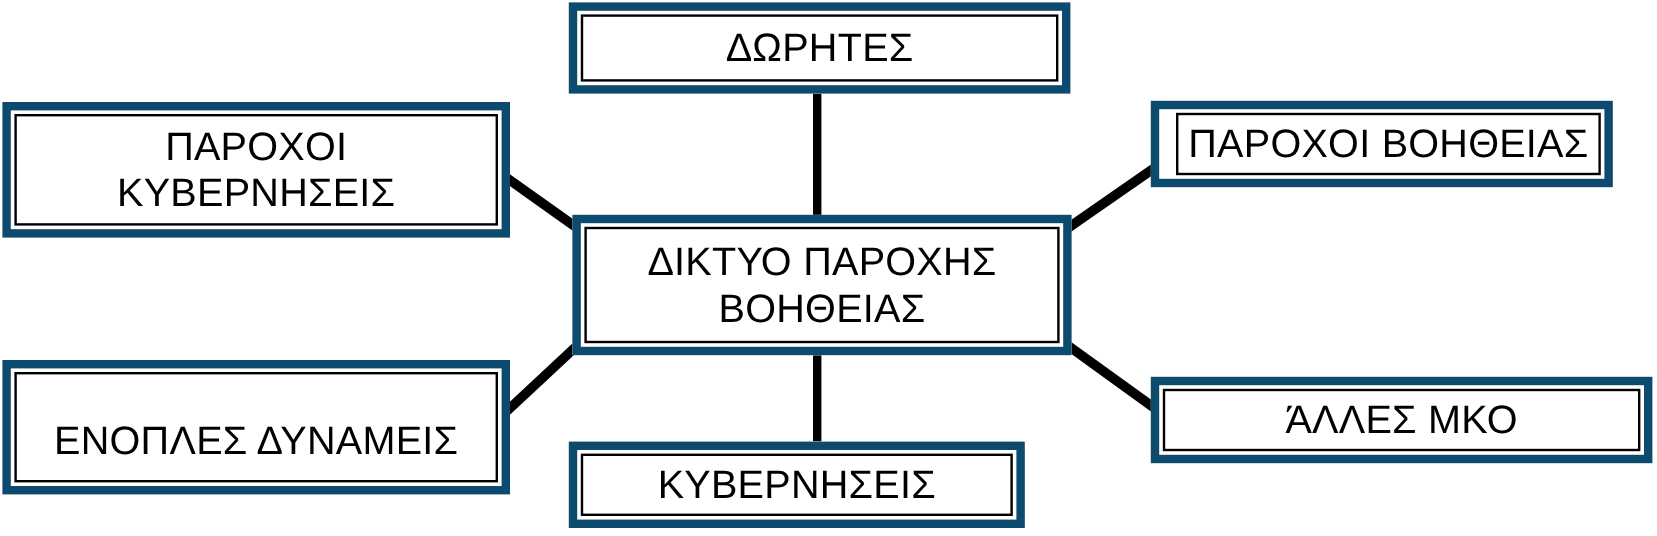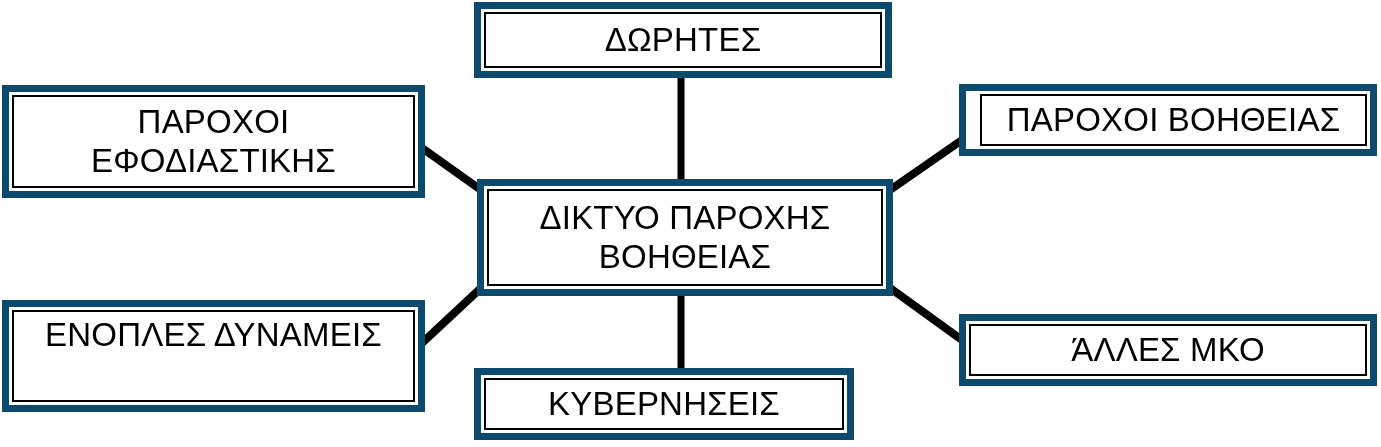--- a/index.html
+++ b/index.html
@@ -54,20 +54,21 @@
     color: #000000;
     font-size: 33px;
     line-height: 1.18;
     letter-spacing: 0.2px;
     white-space: pre-line;
     padding: 0 6px;
     box-sizing: border-box;
   }
   .top-align .node-label {
     padding-top: 4px;
+    margin-top: 32px;
   }
 </style>
 </head>
 <body>
 
 <div id="canvas">
 
   <svg id="connectors" viewBox="0 0 1381 447" xmlns="http://www.w3.org/2000/svg">
 
     <line x1="681" y1="78" x2="681" y2="182" stroke="#000000" stroke-width="7"></line>
@@ -85,25 +86,25 @@
 
   <div class="node" style="left:474px; top:2px; width:418px; height:76px;">
     <div class="node-inner">
       <span class="node-label">ΔΩΡΗΤΕΣ</span>
     </div>
   </div>
 
   <div class="node" style="left:2px; top:85px; width:423px; height:113px;">
     <div class="node-inner">
       <span class="node-label">ΠΑΡΟΧΟΙ
-ΕΦΟΔΙΑΣΤΙΚΗΣ</span>
+ΚΥΒΕΡΝΗΣΕΙΣ</span>
     </div>
   </div>
 
-  <div class="node" style="left:959px; top:84px; width:418px; height:72px;padding-left:14px;">
+  <div class="node" style="left:959px; top:84px; width:385px; height:72px;padding-left:14px;">
     <div class="node-inner">
       <span class="node-label">ΠΑΡΟΧΟΙ ΒΟΗΘΕΙΑΣ</span>
     </div>
   </div>
 
   <div class="node" style="left:477px; top:179px; width:416px; height:117px;">
     <div class="node-inner">
       <span class="node-label">ΔΙΚΤΥΟ ΠΑΡΟΧΗΣ
 ΒΟΗΘΕΙΑΣ</span>
     </div>

